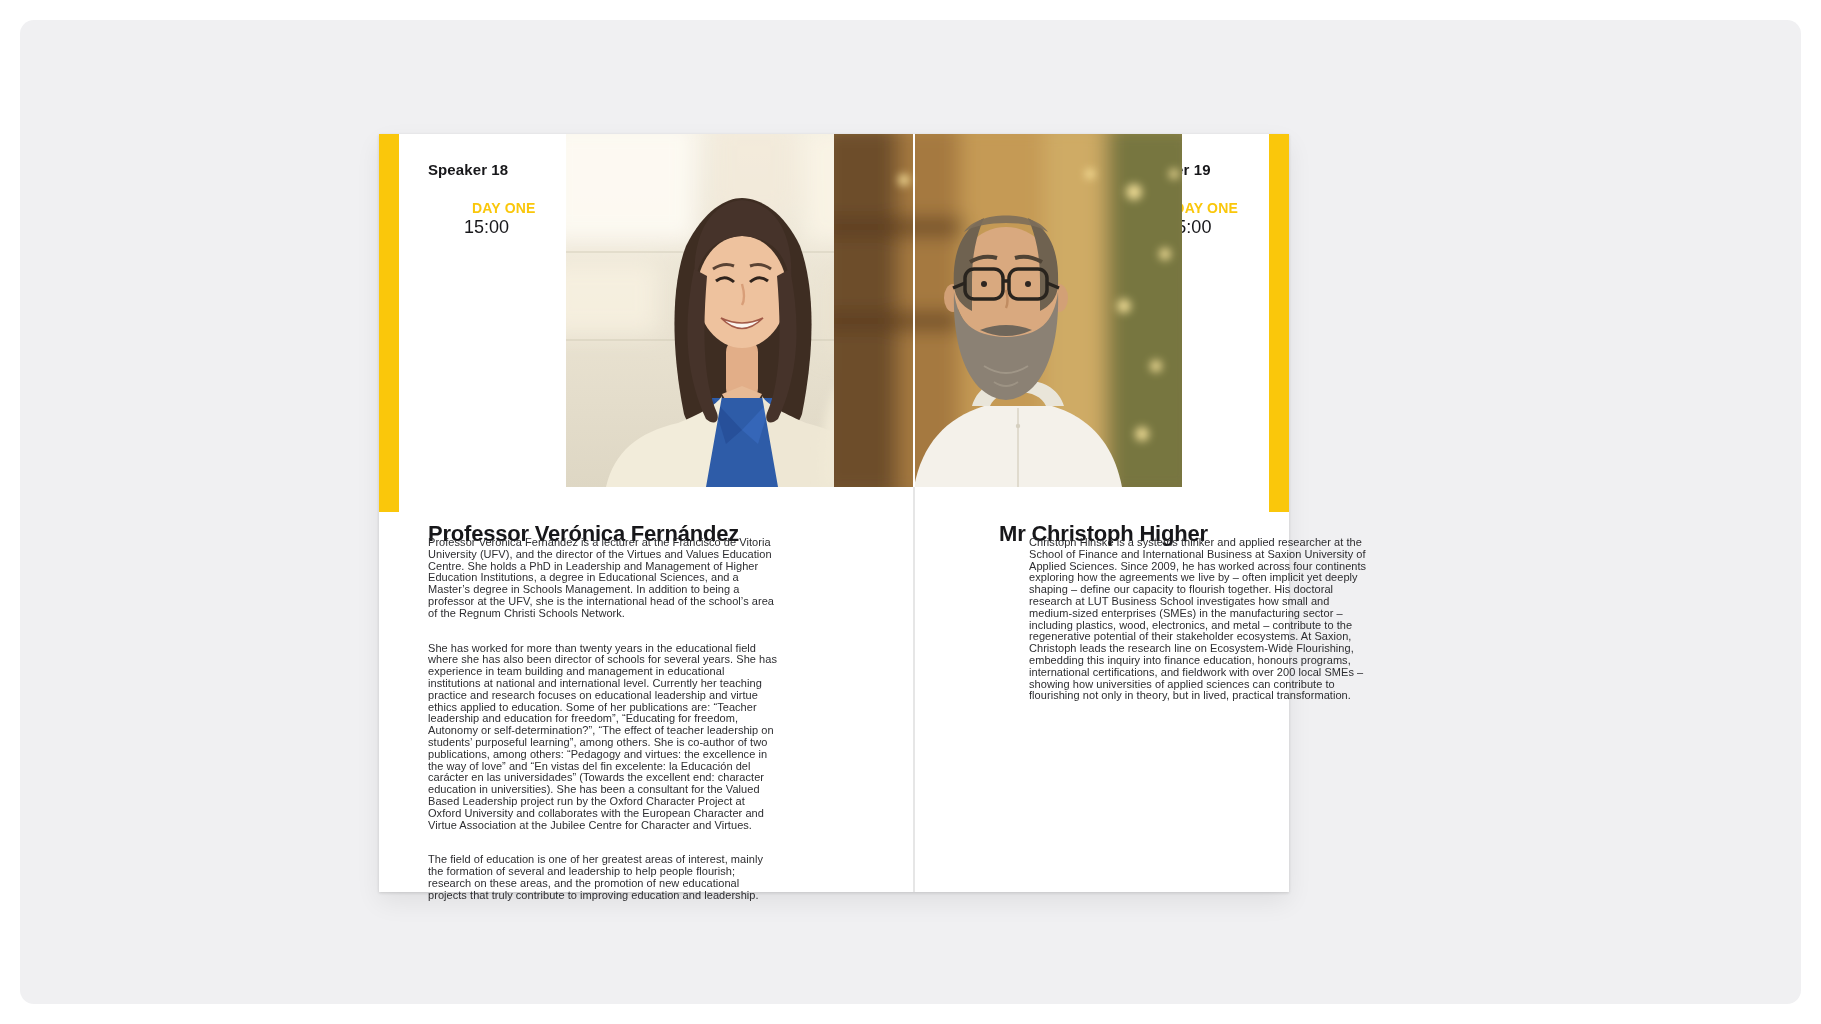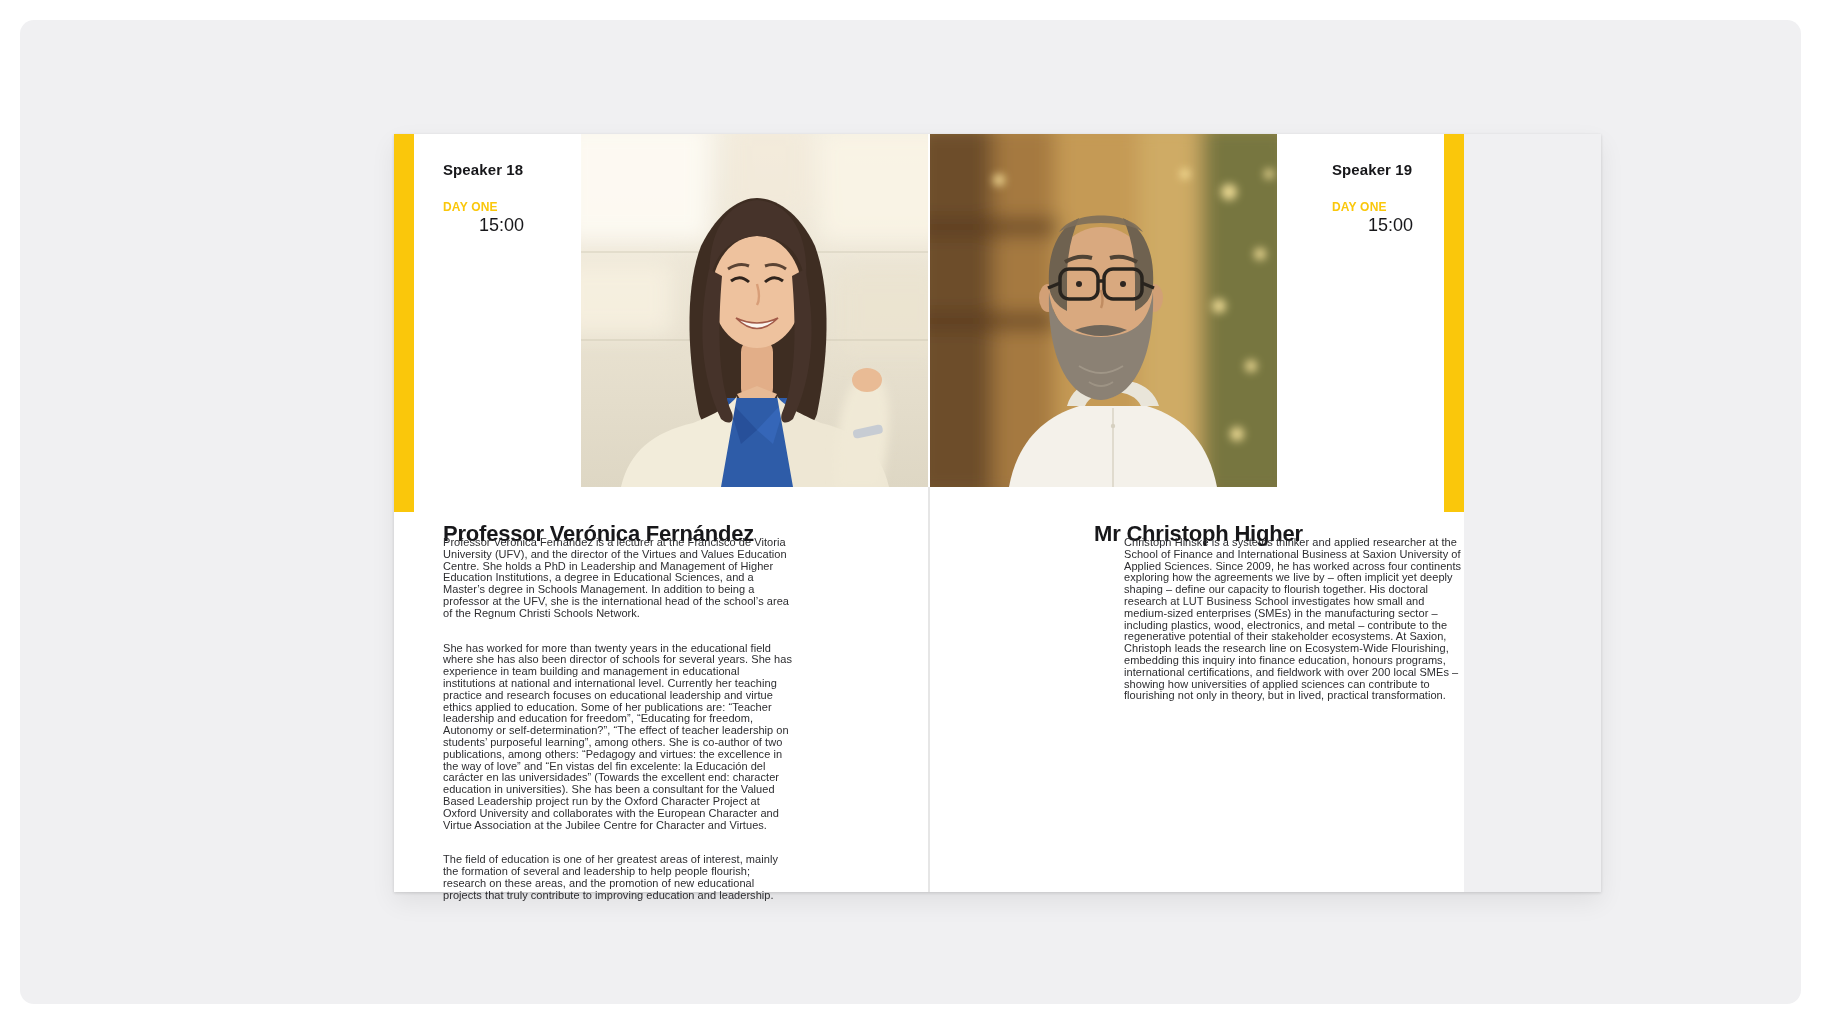--- a/index.html
+++ b/index.html
@@ -1,32 +1,32 @@
 <!DOCTYPE html>
 <html style="--accent: #FAC70B; --backdrop: #F0F0F2; --page: #FFFFFF; --ink: #17171A; --body-text: #2D2D30;"><head>
 <meta charset="utf-8">
 <style>
   * { margin:0; padding:0; box-sizing:border-box; }
   html,body { width:1821px; height:1024px; background:#ffffff; overflow:hidden;
               font-family:"Liberation Sans","DejaVu Sans",sans-serif; }
   .backdrop { position:absolute; left:20px; top:20px; width:1781px; height:984px;
               background:var(--backdrop,#f0f0f2); border-radius:14px; }
-  .spread { position:absolute; left:374px; top:114px; width:1207px; height:758px;
+  .spread { position:absolute; left:359px; top:114px; width:910px; height:758px;
             display:flex; box-shadow:0 1px 3px rgba(0,0,0,.14), 0 10px 24px rgba(0,0,0,.07); }
   .page { position:relative; width:535px; height:758px; background:var(--page,#fff); }
 
   .accent-bar { position:absolute; top:0; width:20px; height:378px; background:var(--accent,#fac70b); }
   .page.left  .accent-bar { left:0; }
   .page.right .accent-bar { right:0; }
 
   .head { position:absolute; top:27px; }
   .head-left  { left:49px;  text-align:left; }
   .head-right { right:51px; text-align:left; }
   .speaker-label { font-size:15px; font-weight:700; color:var(--ink,#17171a); letter-spacing:.1px; }
-  .day-label  { margin-top:22px; font-size:12px; font-weight:800; color:var(--accent,#fac70b); letter-spacing:.2px; }
+  .day-label  { margin-top:22px; font-size:14px; font-weight:800; color:var(--accent,#fac70b); letter-spacing:.2px;margin-left:44px; }
   .time-label { margin-top:1px; font-size:18px; font-weight:400; color:var(--ink,#17171a);margin-left:36px; }
 
   .photo { position:absolute; top:0; width:348px; height:353px; overflow:hidden; z-index:2; }
   .page.left  .photo { left:187px; }
   .page.right .photo { left:0; }
   .photo svg { display:block; width:100%; height:100%; }
 
   .name { position:absolute; top:372px; font-size:22px; font-weight:700;
           color:var(--ink,#17171a); letter-spacing:-.2px;margin-top:15px; }
   .bio  { position:absolute; top:403px; font-size:11px; line-height:11.8px;

